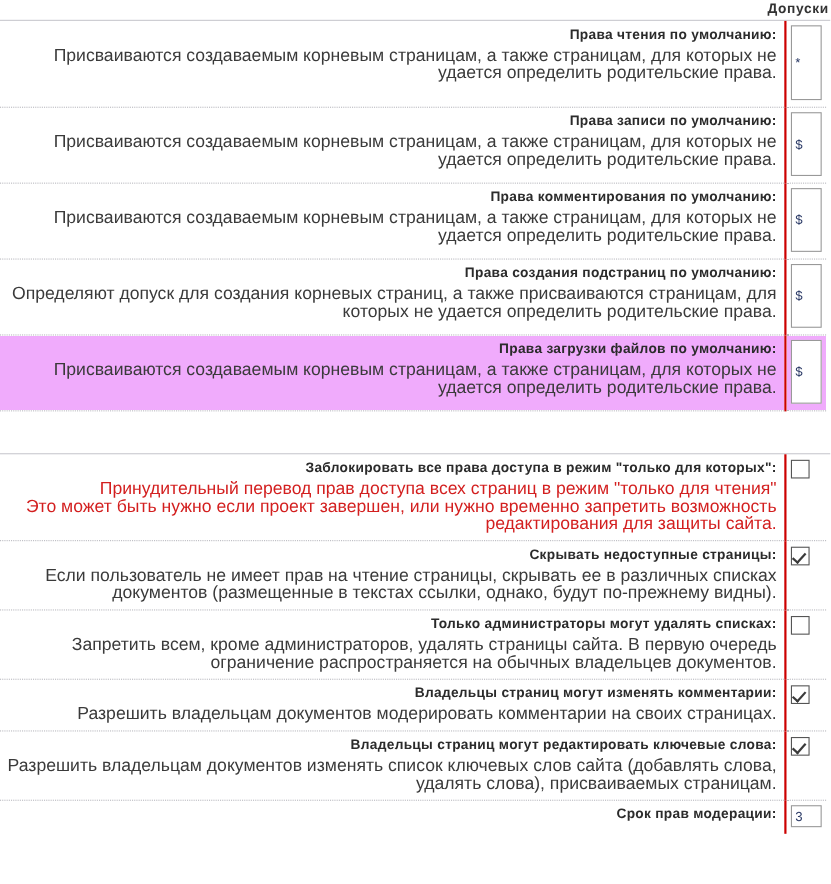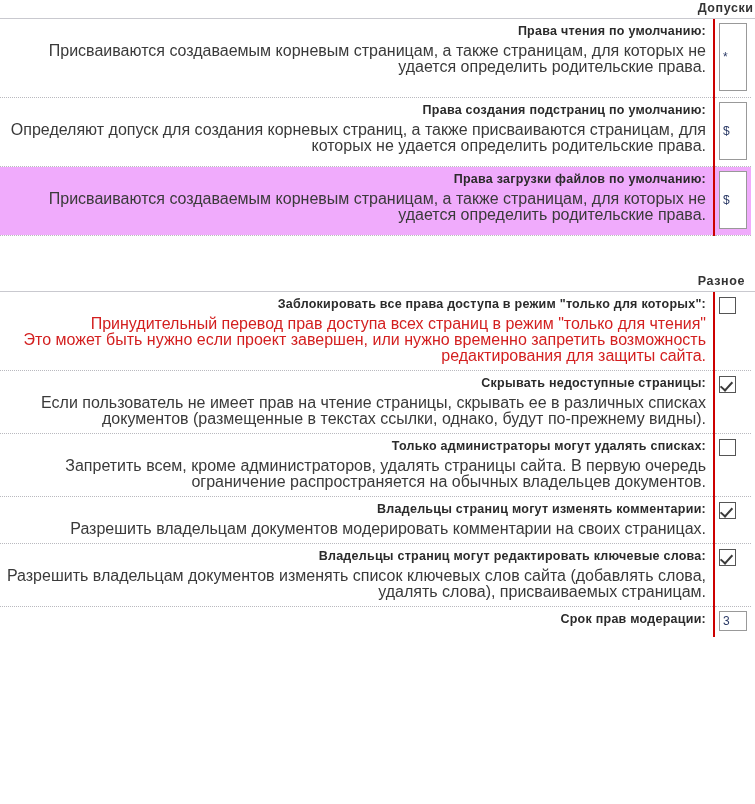--- a/index.html
+++ b/index.html
@@ -147,21 +147,39 @@
       <tr class="row sep">
         <td class="cell-text">
           <span class="label">Права чтения по умолчанию:</span>
           <span class="desc">Присваиваются создаваемым корневым страницам, а также страницам, для которых не удается определить родительские права.</span>
         </td>
         <td class="cell-ctrl">
           <input class="textbox" type="text" style="height: 68px;" value="*">
         </td>
       </tr>
 
-
+      <tr class="row sep">
+        <td class="cell-text">
+          <span class="label">Права записи по умолчанию:</span>
+          <span class="desc">Присваиваются создаваемым корневым страницам, а также страницам, для которых не удается определить родительские права.</span>
+        </td>
+        <td class="cell-ctrl">
+          <input class="textbox" type="text" style="height: 58px;" value="$">
+        </td>
+      </tr>
+
+      <tr class="row sep">
+        <td class="cell-text">
+          <span class="label">Права комментирования по умолчанию:</span>
+          <span class="desc">Присваиваются создаваемым корневым страницам, а также страницам, для которых не удается определить родительские права.</span>
+        </td>
+        <td class="cell-ctrl">
+          <input class="textbox" type="text" style="height: 58px;" value="$">
+        </td>
+      </tr>
 
       <tr class="row sep">
         <td class="cell-text">
           <span class="label">Права создания подстраниц по умолчанию:</span>
           <span class="desc">Определяют допуск для создания корневых страниц, а также присваиваются страницам, для которых не удается определить родительские права.</span>
         </td>
         <td class="cell-ctrl">
           <input class="textbox" type="text" style="height: 58px;" value="$">
         </td>
       </tr>
@@ -175,21 +193,20 @@
           <input class="textbox" type="text" style="height: 58px;" value="$">
         </td>
       </tr>
 
 
     </tbody>
   </table>
 
   <div class="gap"></div>
 
-  <div class="section-head second">Разное</div>
   <hr class="head-rule">
 
   <table class="settings">
     <tbody>
 
       <tr class="row sep">
         <td class="cell-text">
           <span class="label">Заблокировать все права доступа в режим "только для которых":</span>
           <span class="desc warn">Принудительный перевод прав доступа всех страниц в режим "только для чтения"</span>
           <span class="desc warn">Это может быть нужно если проект завершен, или нужно временно запретить возможность редактирования для защиты сайта.</span>

